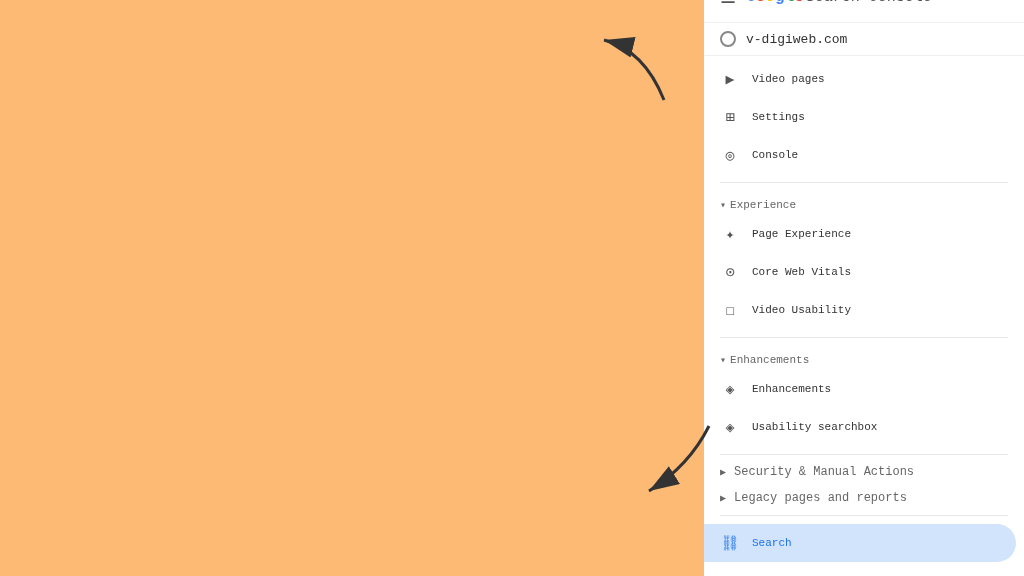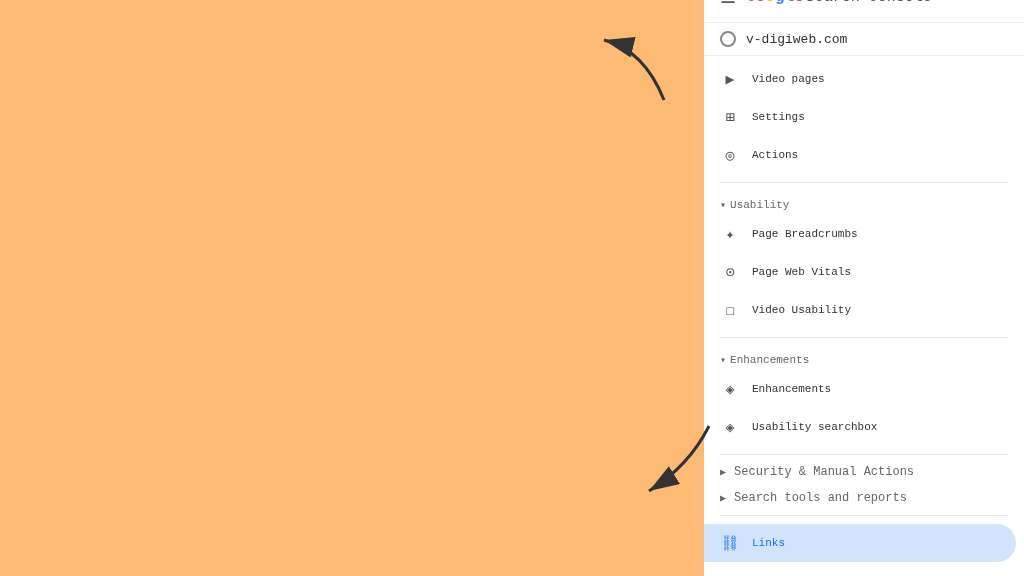--- a/index.html
+++ b/index.html
@@ -203,38 +203,38 @@
       <div class="nav-item">
         <span class="nav-icon">▶</span>
         <span class="nav-label">Video pages</span>
       </div>
       <div class="nav-item">
         <span class="nav-icon">⊞</span>
         <span class="nav-label">Settings</span>
       </div>
       <div class="nav-item">
         <span class="nav-icon">◎</span>
-        <span class="nav-label">Actions</span>
+        <span class="nav-label">Console</span>
       </div>
     </div>
 
     <div class="section-divider"></div>
 
     <div class="nav-section">
       <div class="section-label">
         <span class="section-label-arrow">▾</span>
-        <span>Usability</span>
+        <span>Experience</span>
       </div>
       <div class="nav-item">
         <span class="nav-icon">✦</span>
-        <span class="nav-label">Page Breadcrumbs</span>
+        <span class="nav-label">Page Experience</span>
       </div>
       <div class="nav-item">
         <span class="nav-icon">⊙</span>
-        <span class="nav-label">Page Web Vitals</span>
+        <span class="nav-label">Core Web Vitals</span>
       </div>
       <div class="nav-item">
         <span class="nav-icon">☐</span>
         <span class="nav-label">Video Usability</span>
       </div>
     </div>
 
     <div class="section-divider"></div>
 
     <div class="nav-section">
@@ -254,29 +254,29 @@
 
     <div class="section-divider"></div>
 
     <div class="collapsed-item">
       <span class="expand-arrow">▶</span>
       <span>Security &amp; Manual Actions</span>
     </div>
 
     <div class="collapsed-item">
       <span class="expand-arrow">▶</span>
-      <span>Search tools and reports</span>
+      <span>Legacy pages and reports</span>
     </div>
 
     <div class="section-divider"></div>
 
     <div class="nav-section">
       <div class="nav-item active">
         <span class="nav-icon">⛓</span>
-        <span class="nav-label">Links</span>
+        <span class="nav-label">Search</span>
       </div>
       <div class="nav-item">
         <span class="nav-icon">⚙</span>
         <span class="nav-label">Settings</span>
       </div>
     </div>
 
   </div>
 </div>
 

